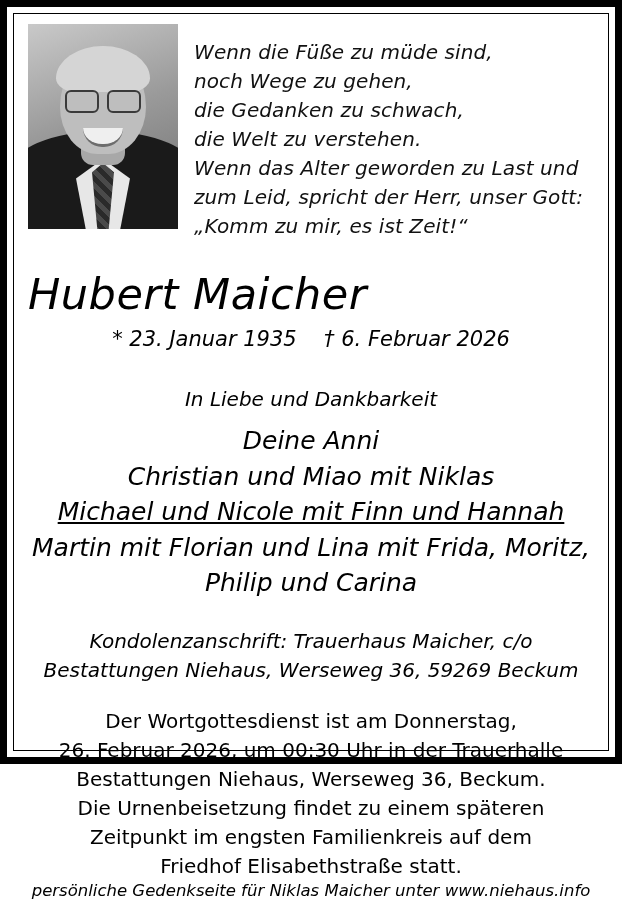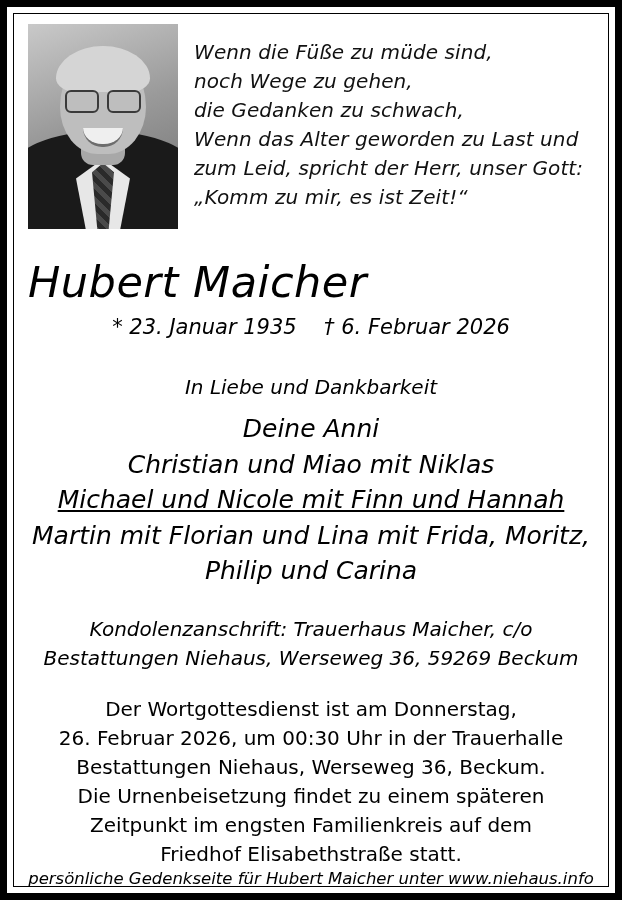--- a/index.html
+++ b/index.html
@@ -11,21 +11,21 @@
     width: 622px;
     height: 900px;
     font-family: "DejaVu Sans", sans-serif;
     color: #000000;
     overflow: hidden;
   }
 
   .obituary-card {
     position: relative;
     width: 622px;
-    height: 900px;
+    height: 764px;
     box-sizing: border-box;
     background: #ffffff;
     border: 7px solid #000000;
     padding: 6px;
   }
   .inner-frame {
     position: relative;
     width: 100%;
     height: 100%;
     box-sizing: border-box;
@@ -240,20 +240,21 @@
         <div class="head"></div>
         <div class="hair"></div>
         <div class="glasses"></div>
         <div class="mouth"></div>
       </div>
 
       <div class="poem">
         <div>Wenn die Füße zu müde sind,</div>
         <div>noch Wege zu gehen,</div>
         <div>die Gedanken zu schwach,</div>
+        <div>die Welt zu verstehen.</div>
         <div>Wenn das Alter geworden zu Last und</div>
         <div>zum Leid, spricht der Herr, unser Gott:</div>
         <div>„Komm zu mir, es ist Zeit!“</div>
       </div>
     </div>
 
     <div class="name">Hubert Maicher</div>
 
     <div class="dates">
       <span>* 23. Januar 1935</span>
@@ -278,16 +279,16 @@
 
     <div class="service">
       <div>Der Wortgottesdienst ist am Donnerstag,</div>
       <div>26. Februar 2026, um 00:30 Uhr in der Trauerhalle</div>
       <div>Bestattungen Niehaus, Werseweg 36, Beckum.</div>
       <div>Die Urnenbeisetzung findet zu einem späteren</div>
       <div>Zeitpunkt im engsten Familienkreis auf dem</div>
       <div>Friedhof Elisabethstraße statt.</div>
     </div>
 
-    <div class="footer">persönliche Gedenkseite für Hubert Maicher unter www.niehaus.info</div>
+    <div class="footer">persönliche Gedenkseite für Niklas Maicher unter www.niehaus.info</div>
 
   </div>
 </div>
 
 </body></html>

